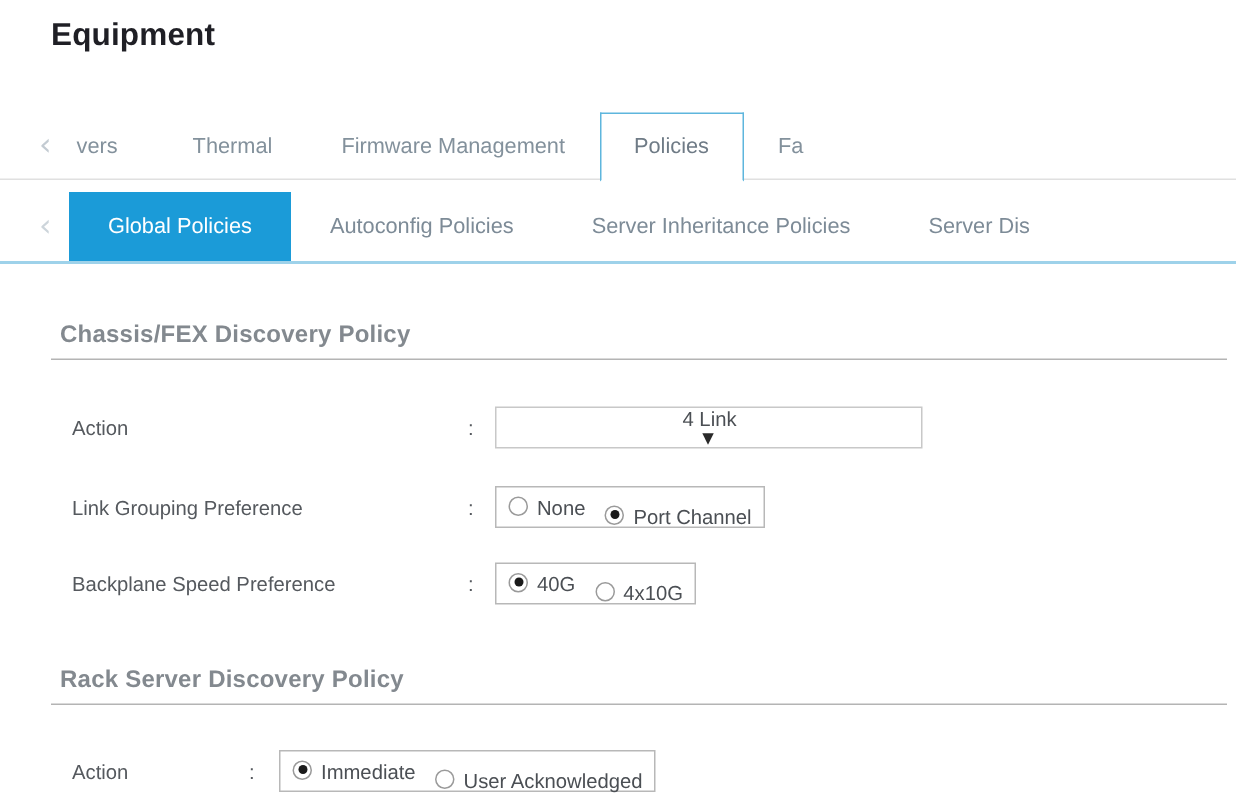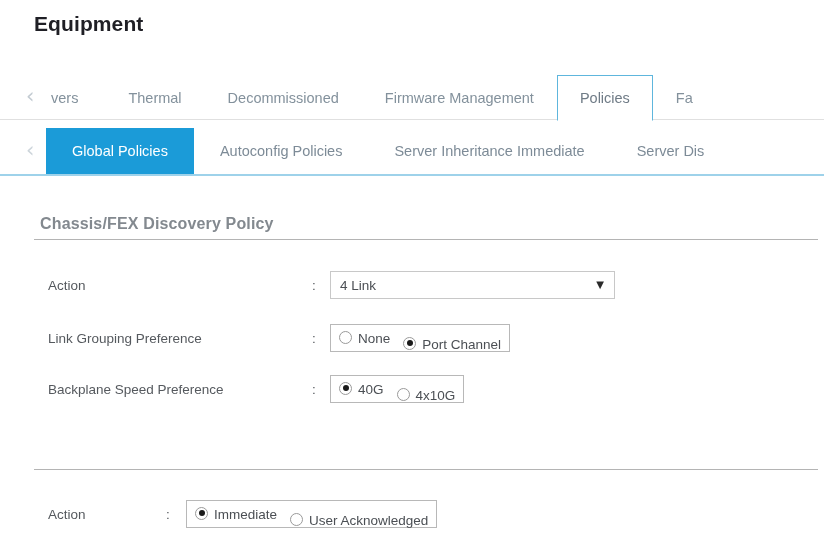--- a/index.html
+++ b/index.html
@@ -212,23 +212,20 @@
   <div class="tabbar">
     <div class="scroll-chev">‹</div>
     <div class="tabs-row">
       <div class="tab first">
         <span>vers</span>
       </div>
       <div class="tab">
         <span>Thermal</span>
       </div>
       <div class="tab">
-        <span>Decommissioned</span>
-      </div>
-      <div class="tab">
         <span>Firmware Management</span>
       </div>
       <div class="tab active">
         <span>Policies</span>
       </div>
       <div class="tab">
         <span>Fa</span>
       </div>
     </div>
   </div>
@@ -236,38 +233,38 @@
   <div class="subtabbar">
     <div class="scroll-chev">‹</div>
     <div class="subtabs-row">
       <div class="subtab active">
         <span>Global Policies</span>
       </div>
       <div class="subtab">
         <span>Autoconfig Policies</span>
       </div>
       <div class="subtab">
-        <span>Server Inheritance Immediate</span>
+        <span>Server Inheritance Policies</span>
       </div>
       <div class="subtab">
         <span>Server Dis</span>
       </div>
     </div>
   </div>
 
   <div class="section-title" style="top:215px;">Chassis/FEX Discovery Policy</div>
   <div class="section-rule" style="top:239px;"></div>
 
   <div class="form-row" style="left:48px; top:272px;">
     <span class="fld-label">Action</span>
   </div>
   <div class="form-row" style="left:312px; top:272px;">
     <span class="fld-colon">:</span>
   </div>
-  <div class="dropdown" style="left:330px; top:271px; width:285px;">
+  <div class="dropdown" style="left:330px; top:271px; width:285px;flex-direction:column;">
     <span class="dd-value">4 Link</span>
     <span class="dd-arrow">▼</span>
   </div>
 
   <div class="form-row" style="left:48px; top:325px;">
     <span class="fld-label">Link Grouping Preference</span>
   </div>
   <div class="form-row" style="left:312px; top:325px;">
     <span class="fld-colon">:</span>
   </div>
@@ -292,20 +289,21 @@
     <div class="radio-item">
       <span class="radio-dot checked"></span>
       <span class="radio-label">40G</span>
     </div>
     <div class="radio-item">
       <span class="radio-dot"></span>
       <span class="radio-label">4x10G</span>
     </div>
   </div>
 
+  <div class="section-title" style="top:445px;">Rack Server Discovery Policy</div>
   <div class="section-rule" style="top:469px;"></div>
 
   <div class="form-row" style="left:48px; top:501px;">
     <span class="fld-label">Action</span>
   </div>
   <div class="form-row" style="left:166px; top:501px;">
     <span class="fld-colon">:</span>
   </div>
   <div class="radio-group" style="left:186px; top:500px;">
     <div class="radio-item">

